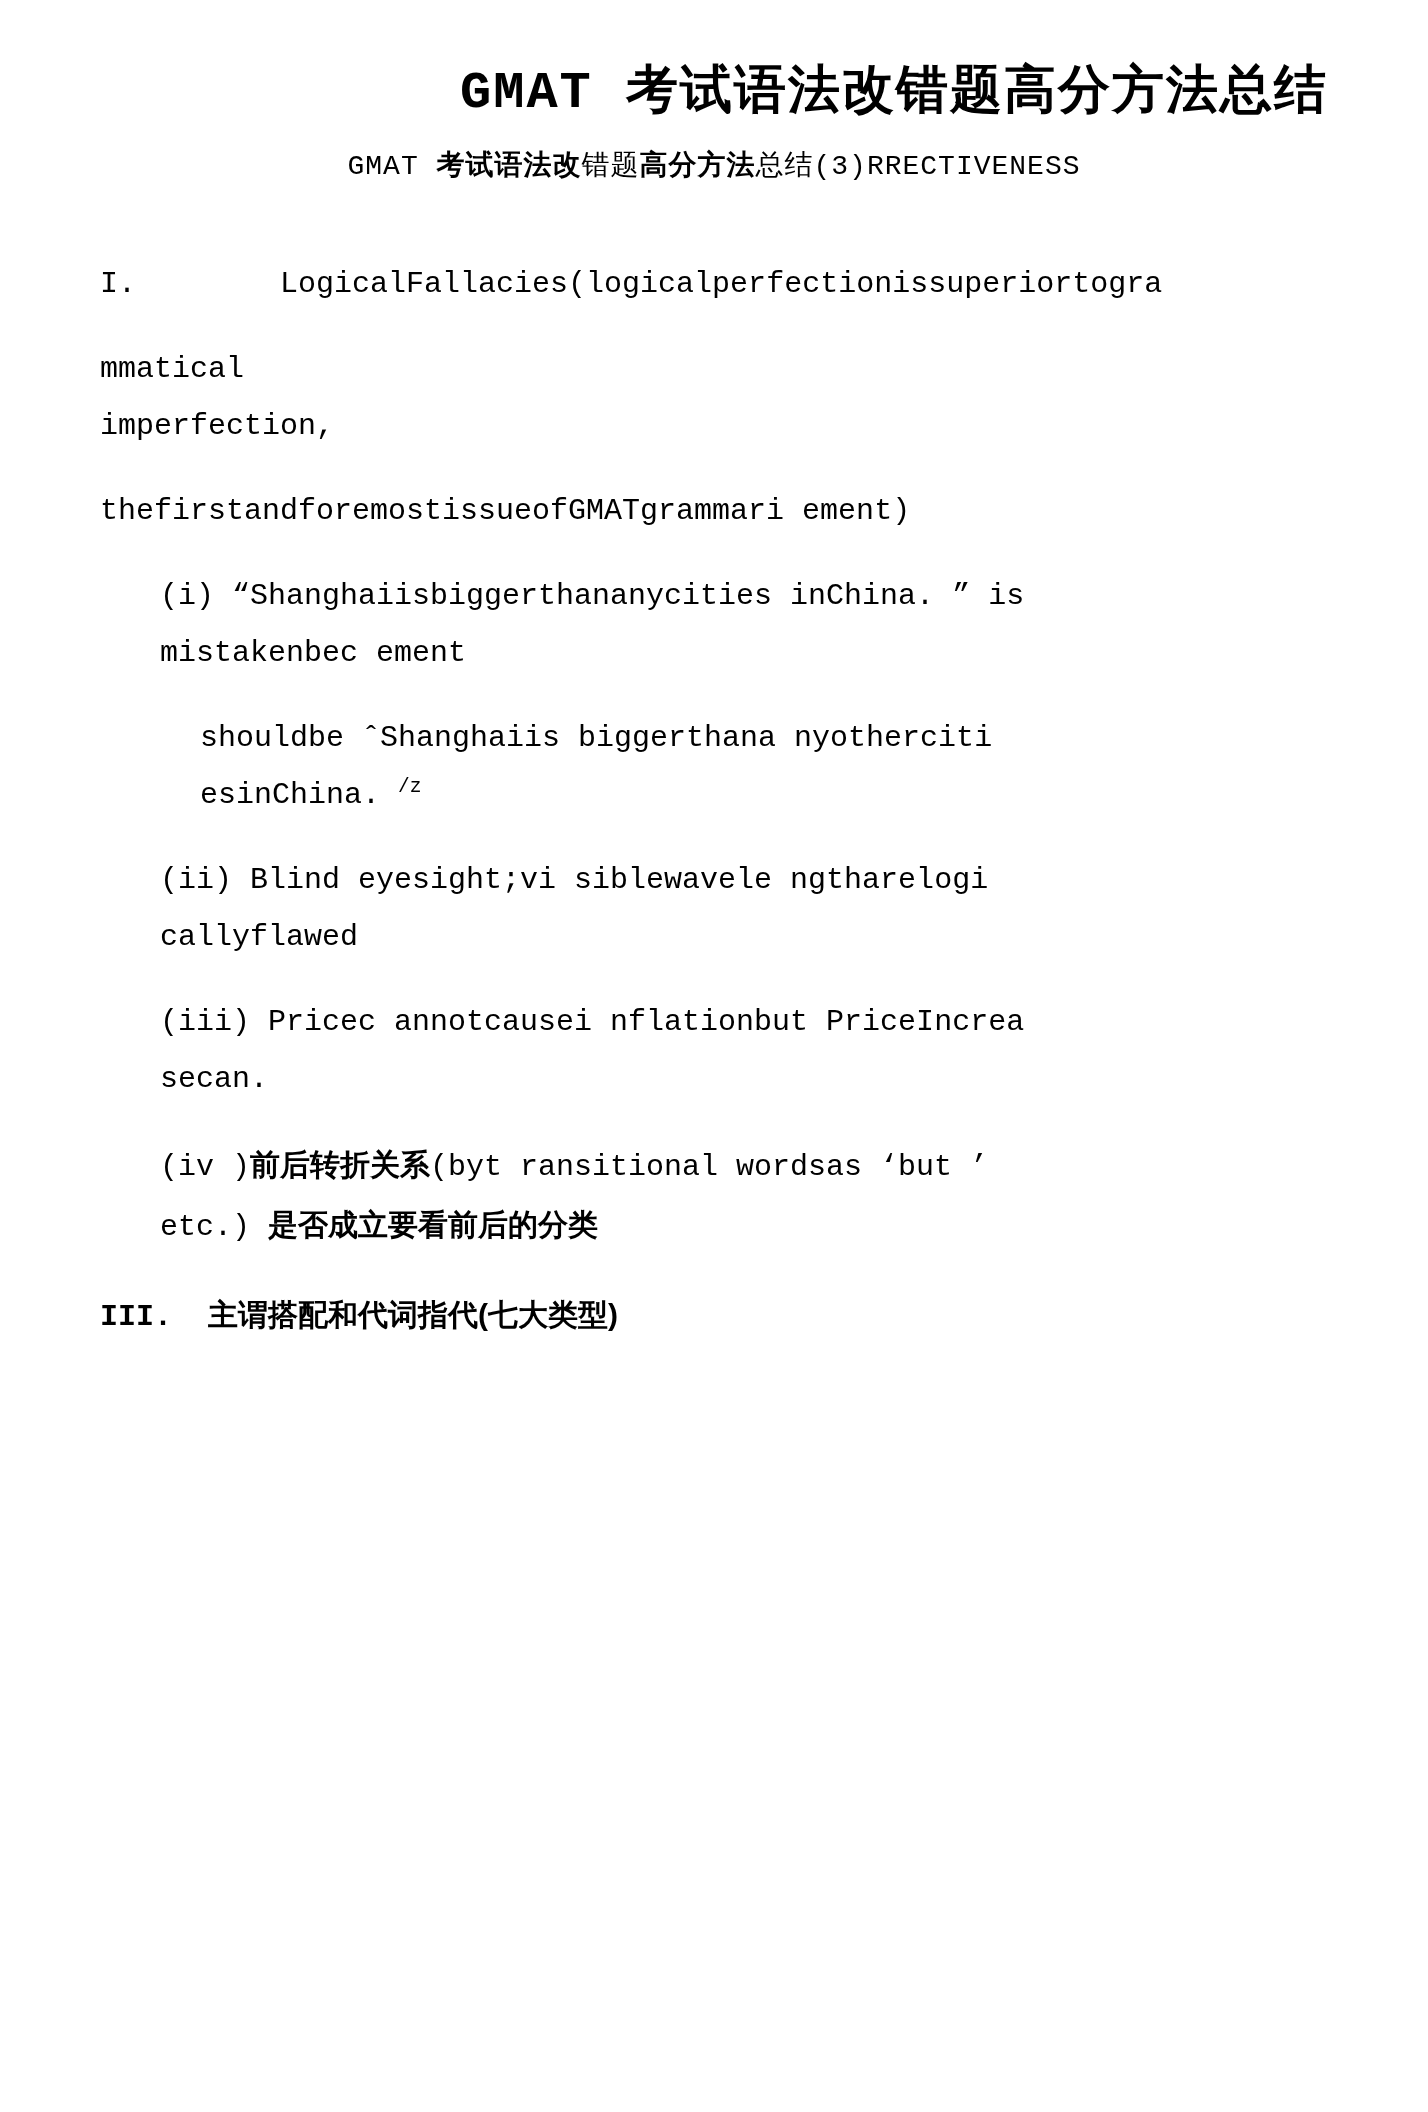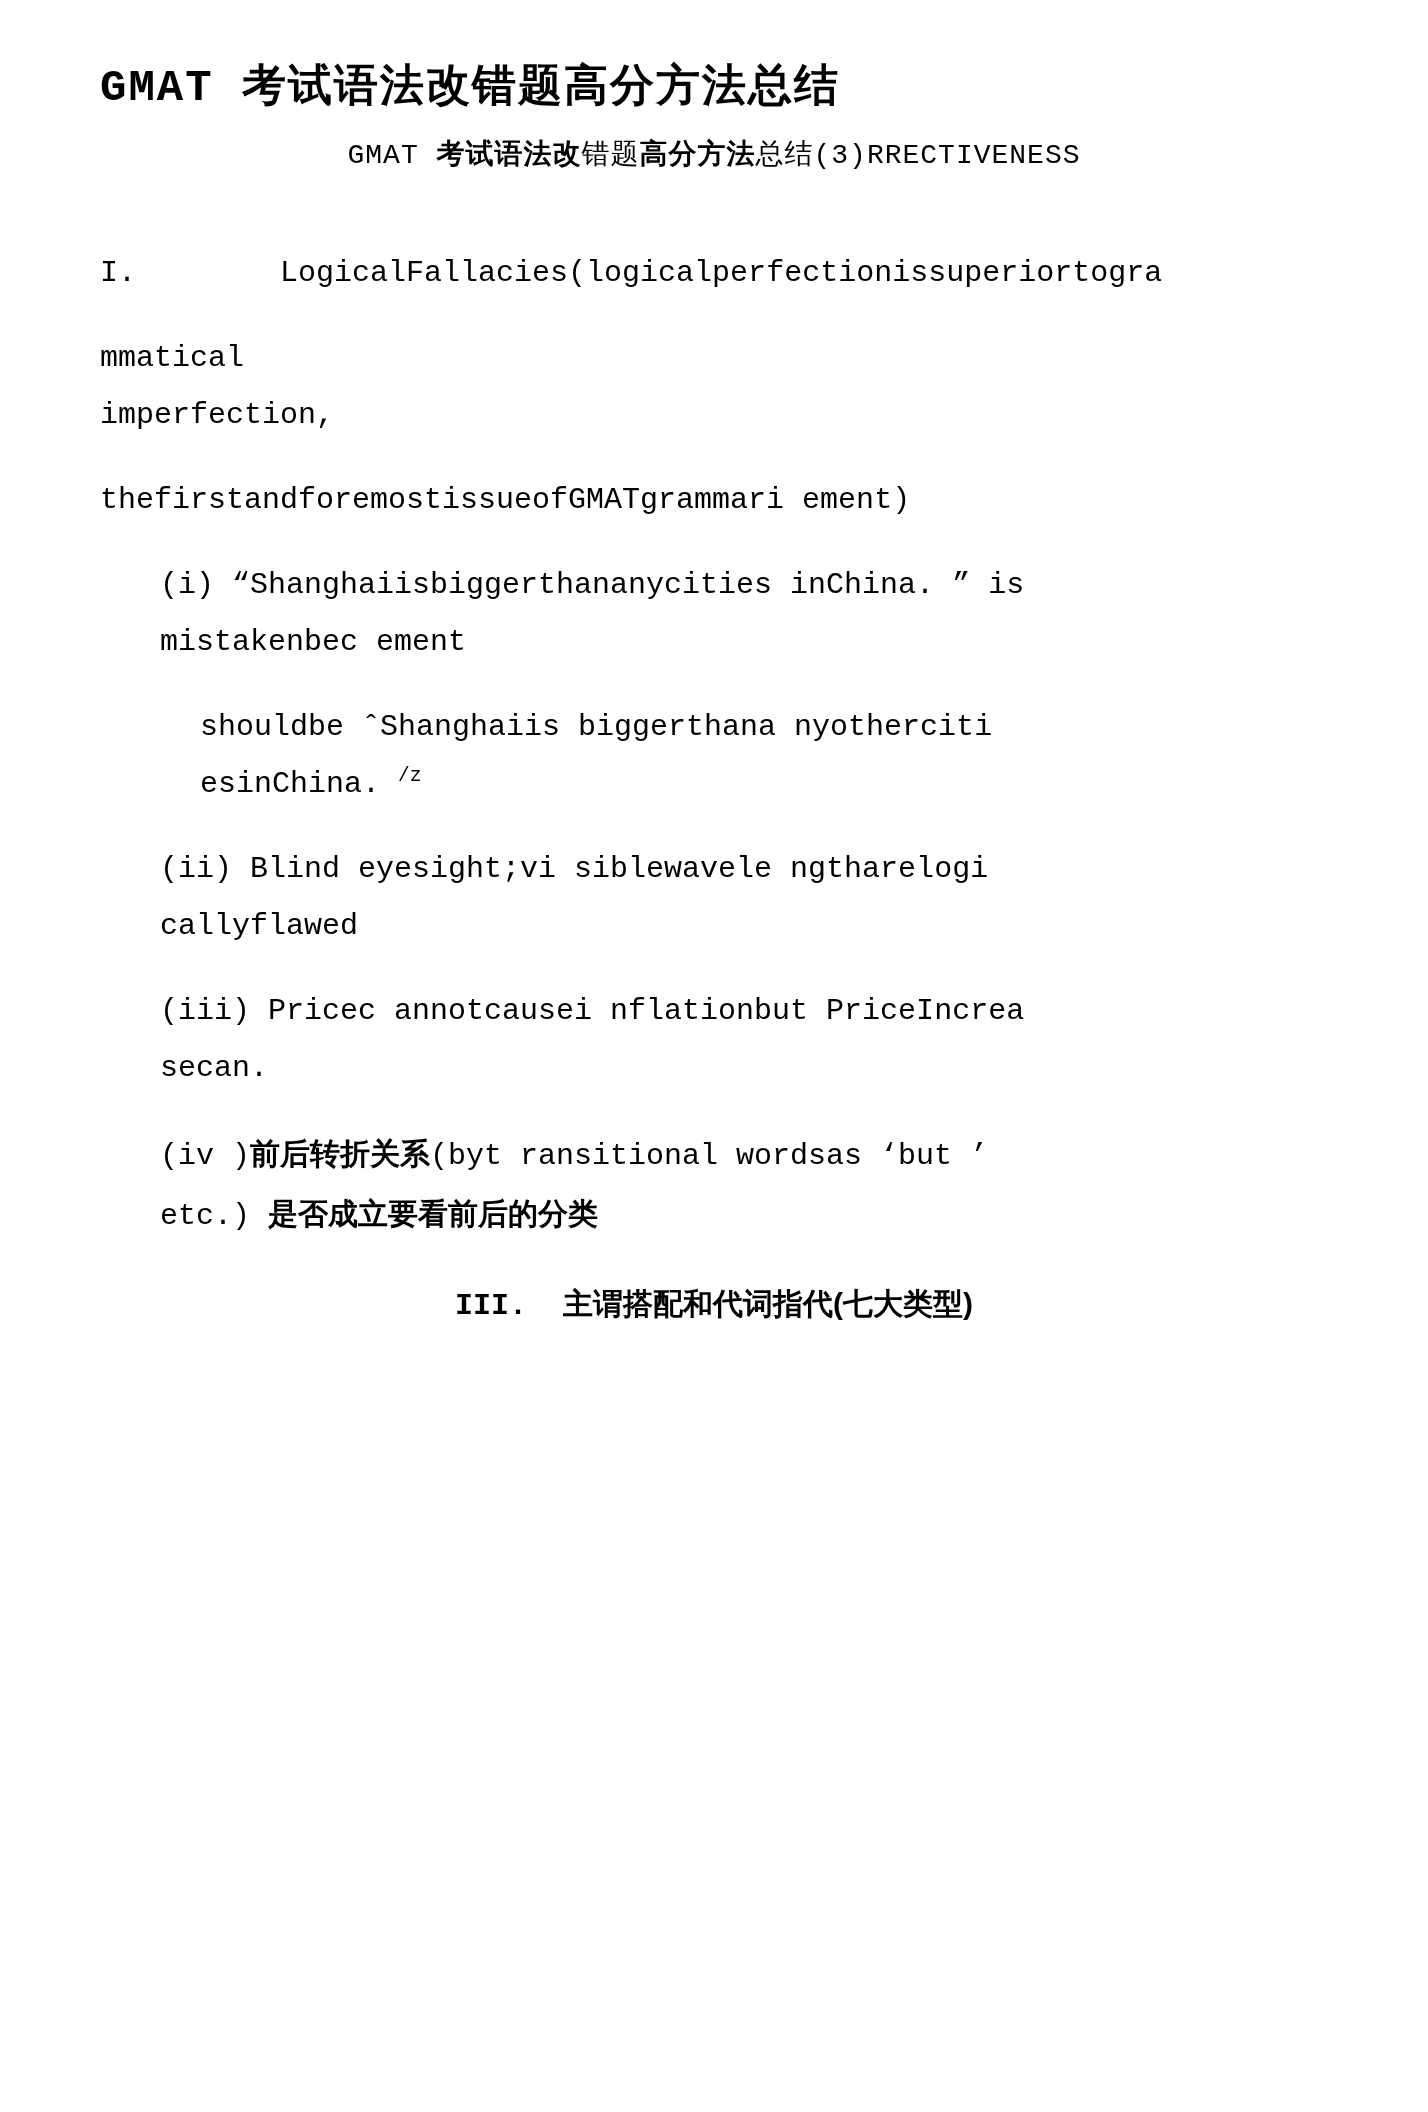--- a/index.html
+++ b/index.html
@@ -11,22 +11,22 @@
     body {
       background: #ffffff;
       font-family: 'Courier New', Courier, monospace;
       color: #000000;
       width: 1428px;
       min-height: 2112px;
       padding: 60px 100px 80px 100px;
     }
 
     .page-title {
-      text-align: left;
-      font-size: 44px;
+      text-align: right;
+      font-size: 52px;
       font-weight: bold;
       margin-bottom: 18px;
       letter-spacing: 2px;
       line-height: 1.3;
     }
 
     .subtitle {
       text-align: center;
       font-size: 28px;
       margin-bottom: 72px;
@@ -116,17 +116,17 @@
     <div>(iii) Pricec annotcausei nflationbut PriceIncrea</div>
     <div>secan.</div>
   </div>
 
   <div class="roman-item">
     <span>(iv )</span><span class="bold chinese">前后转</span><span class="bold chinese">折关系</span><span>(byt ransitional wordsas ‘but ’</span>
     <div>etc.) <span class="bold chinese">是否成立要看前后的分类</span></div>
   </div>
 
 
-  <div class="paragraph" style="margin-top: 30px; text-align: center;">
+  <div class="paragraph" style="margin-top: 30px;">
     <span class="bold">III.</span>&nbsp;&nbsp;<span class="bold chinese">主谓搭配和代词指代(七大类型)</span>
   </div>
 
 </div>
 
 </body></html>

